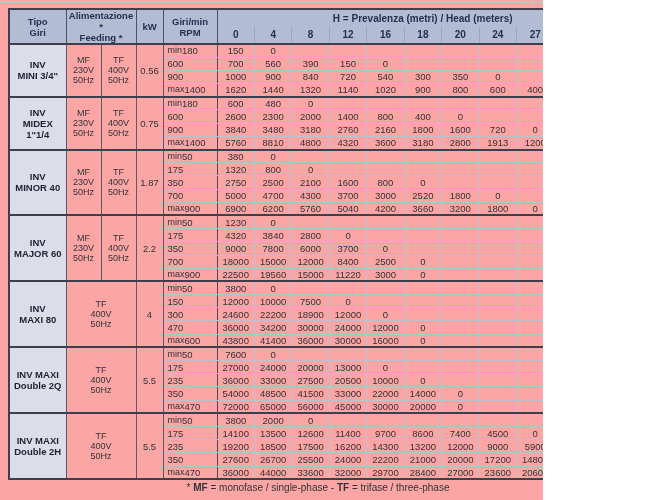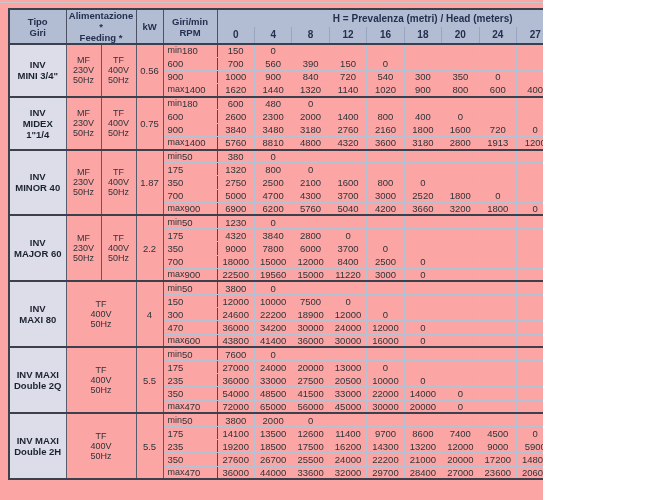--- a/index.html
+++ b/index.html
@@ -819,13 +819,14 @@
           <td class="cval">14300</td>
           <td class="cval">0</td>
         </tr>
       </tbody>
   </table>
 
   <div class="qlabel">
     <span class="qtext"><b>Q</b><span> = Portata (litri/ora) / Capacity (liters/hour)</span></span>
   </div>
 
+  <div class="footnote"><span>* </span><b>MF</b><span> = monofase / single-phase - </span><b>TF</b><span> = trifase / three-phase</span></div>
 </div>
 
 </body></html>

